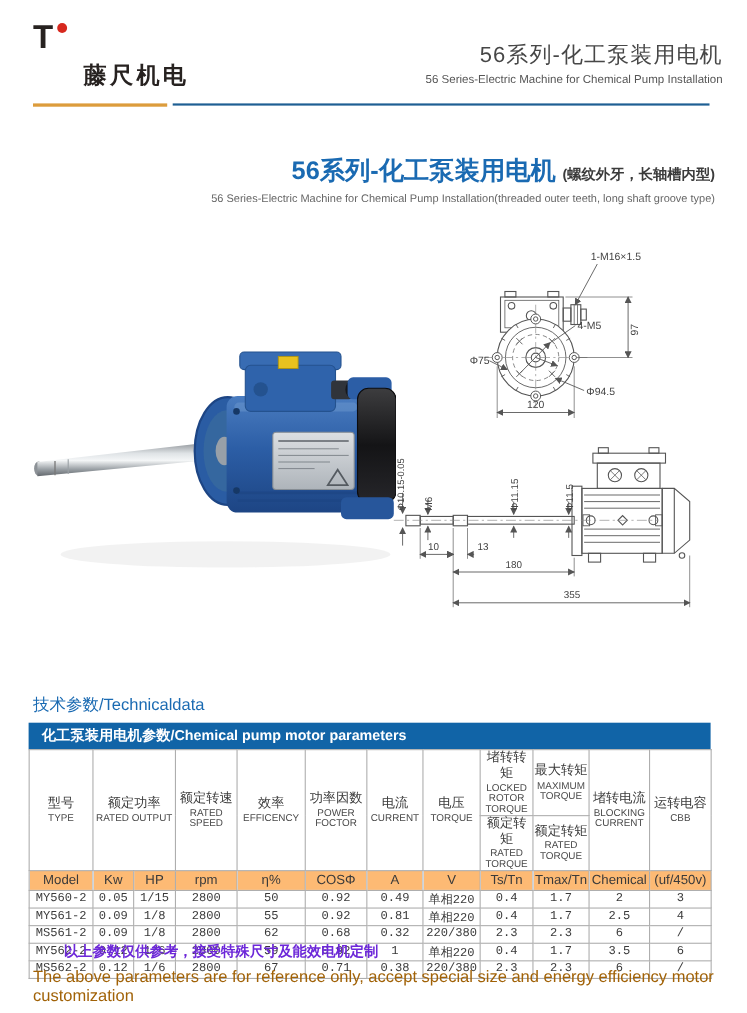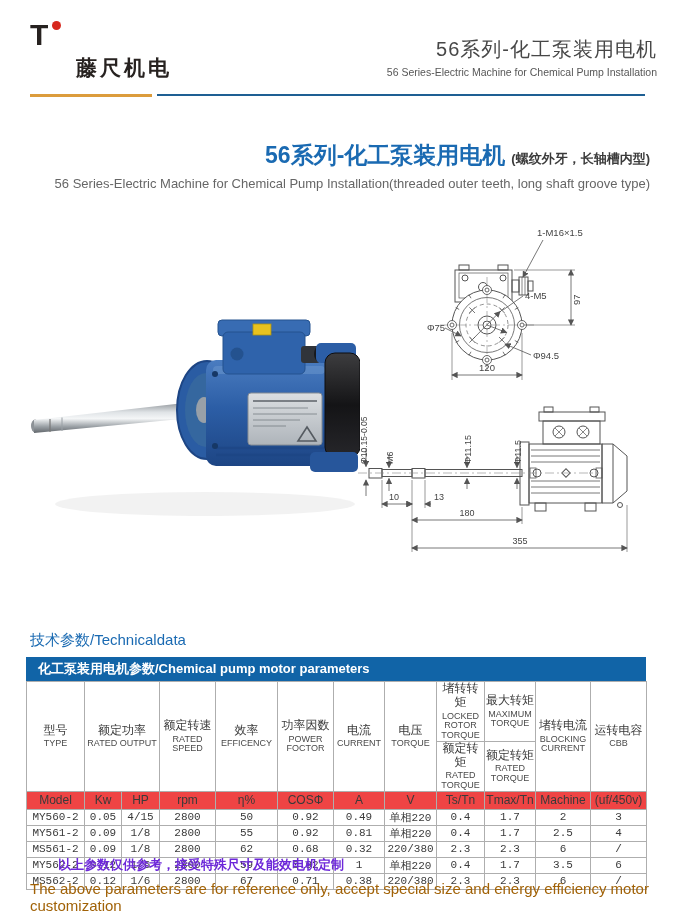--- a/index.html
+++ b/index.html
@@ -12,36 +12,36 @@
   .logo-sub{font-size:21px;font-weight:700;color:#272220;letter-spacing:3px;margin:4px 0 0 46px;}
   .hdr-title{position:absolute;right:22px;top:36px;text-align:right;}
   .hdr-title-zh{font-size:20px;color:#474747;letter-spacing:1px;}
   .hdr-title-en{font-size:10.5px;color:#575757;margin-top:3px;}
   .rule-orange{position:absolute;left:30px;top:94px;width:122px;height:3px;background:#dc9c3c;}
   .rule-blue{position:absolute;left:157px;top:94px;width:488px;height:2px;background:#1e5f93;}
   
   .section{position:absolute;left:30px;top:140px;width:620px;text-align:right;}
   .section-zh{font-size:23px;font-weight:bold;color:#1a6ab2;display:inline;}
   .section-note{font-size:13px;font-weight:600;color:#3b3b3b;margin-left:6px;}
-  .section-en{font-size:13px;color:#666;margin-top:5px;}
+  .section-en{font-size:10px;color:#666;margin-top:5px;}
   
   .photo{position:absolute;left:20px;top:296px;width:340px;height:232px;}
   .front-draw{position:absolute;left:415px;top:215px;width:264px;height:182px;}
   .side-draw{position:absolute;left:330px;top:390px;width:349px;height:176px;}
   svg text{font-family:"Liberation Sans","DejaVu Sans",sans-serif;fill:#444;}
   
   .tech-heading{position:absolute;left:30px;top:631px;font-size:15px;color:#1a6ab2;text-align:right;}
   .tbl-wrap{position:absolute;left:26px;top:657px;width:620px;}
   .tbl-title{background:#1164a7;color:#fff;font-weight:bold;font-size:13px;height:24px;line-height:24px;padding-left:12px;box-sizing:border-box;}
   table{width:620px;border-collapse:collapse;table-layout:fixed;text-align:center;color:#3a3a3a;}
   th,td{border:1px solid #aeaeae;padding:0;overflow:hidden;}
   thead th{font-weight:normal;vertical-align:middle;}
   .hzh{font-size:12px;line-height:1.15;}
   .hen{font-size:9px;line-height:1.08;margin-top:2px;color:#4a4a4a;}
-  .unit-row td{background:#ef4444;font-size:12px;height:17px;}
+  .unit-row td{background:#fdba74;font-size:12px;height:17px;}
   .data-row td{font-size:11px;height:15px;font-family:Liberation Mono, monospace;}
   
   .footer{position:absolute;left:30px;top:856px;width:630px;}
   .footer-zh{font-size:13px;font-weight:600;color:#6d28d9;margin-left:28px;}
   .footer-en{font-size:15px;color:#a16207;margin-top:6px;}
 </style>
 </head>
 <body>
 
 <div class="logo">
@@ -379,27 +379,27 @@
         <td>Model</td>
           <td>Kw</td>
         <td>HP</td>
           <td>rpm</td>
         <td>η%</td>
           <td>COSΦ</td>
         <td>A</td>
           <td>V</td>
         <td>Ts/Tn</td>
           <td>Tmax/Tn</td>
-        <td>Machine</td>
+        <td>Chemical</td>
           <td>(uf/450v)</td>
       </tr>
       <tr class="data-row">
         <td>MY560-2</td>
           <td>0.05</td>
-        <td>4/15</td>
+        <td>1/15</td>
           <td>2800</td>
         <td>50</td>
           <td>0.92</td>
         <td>0.49</td>
           <td>单相220</td>
         <td>0.4</td>
           <td>1.7</td>
         <td>2</td>
           <td>3</td>
       </tr>

